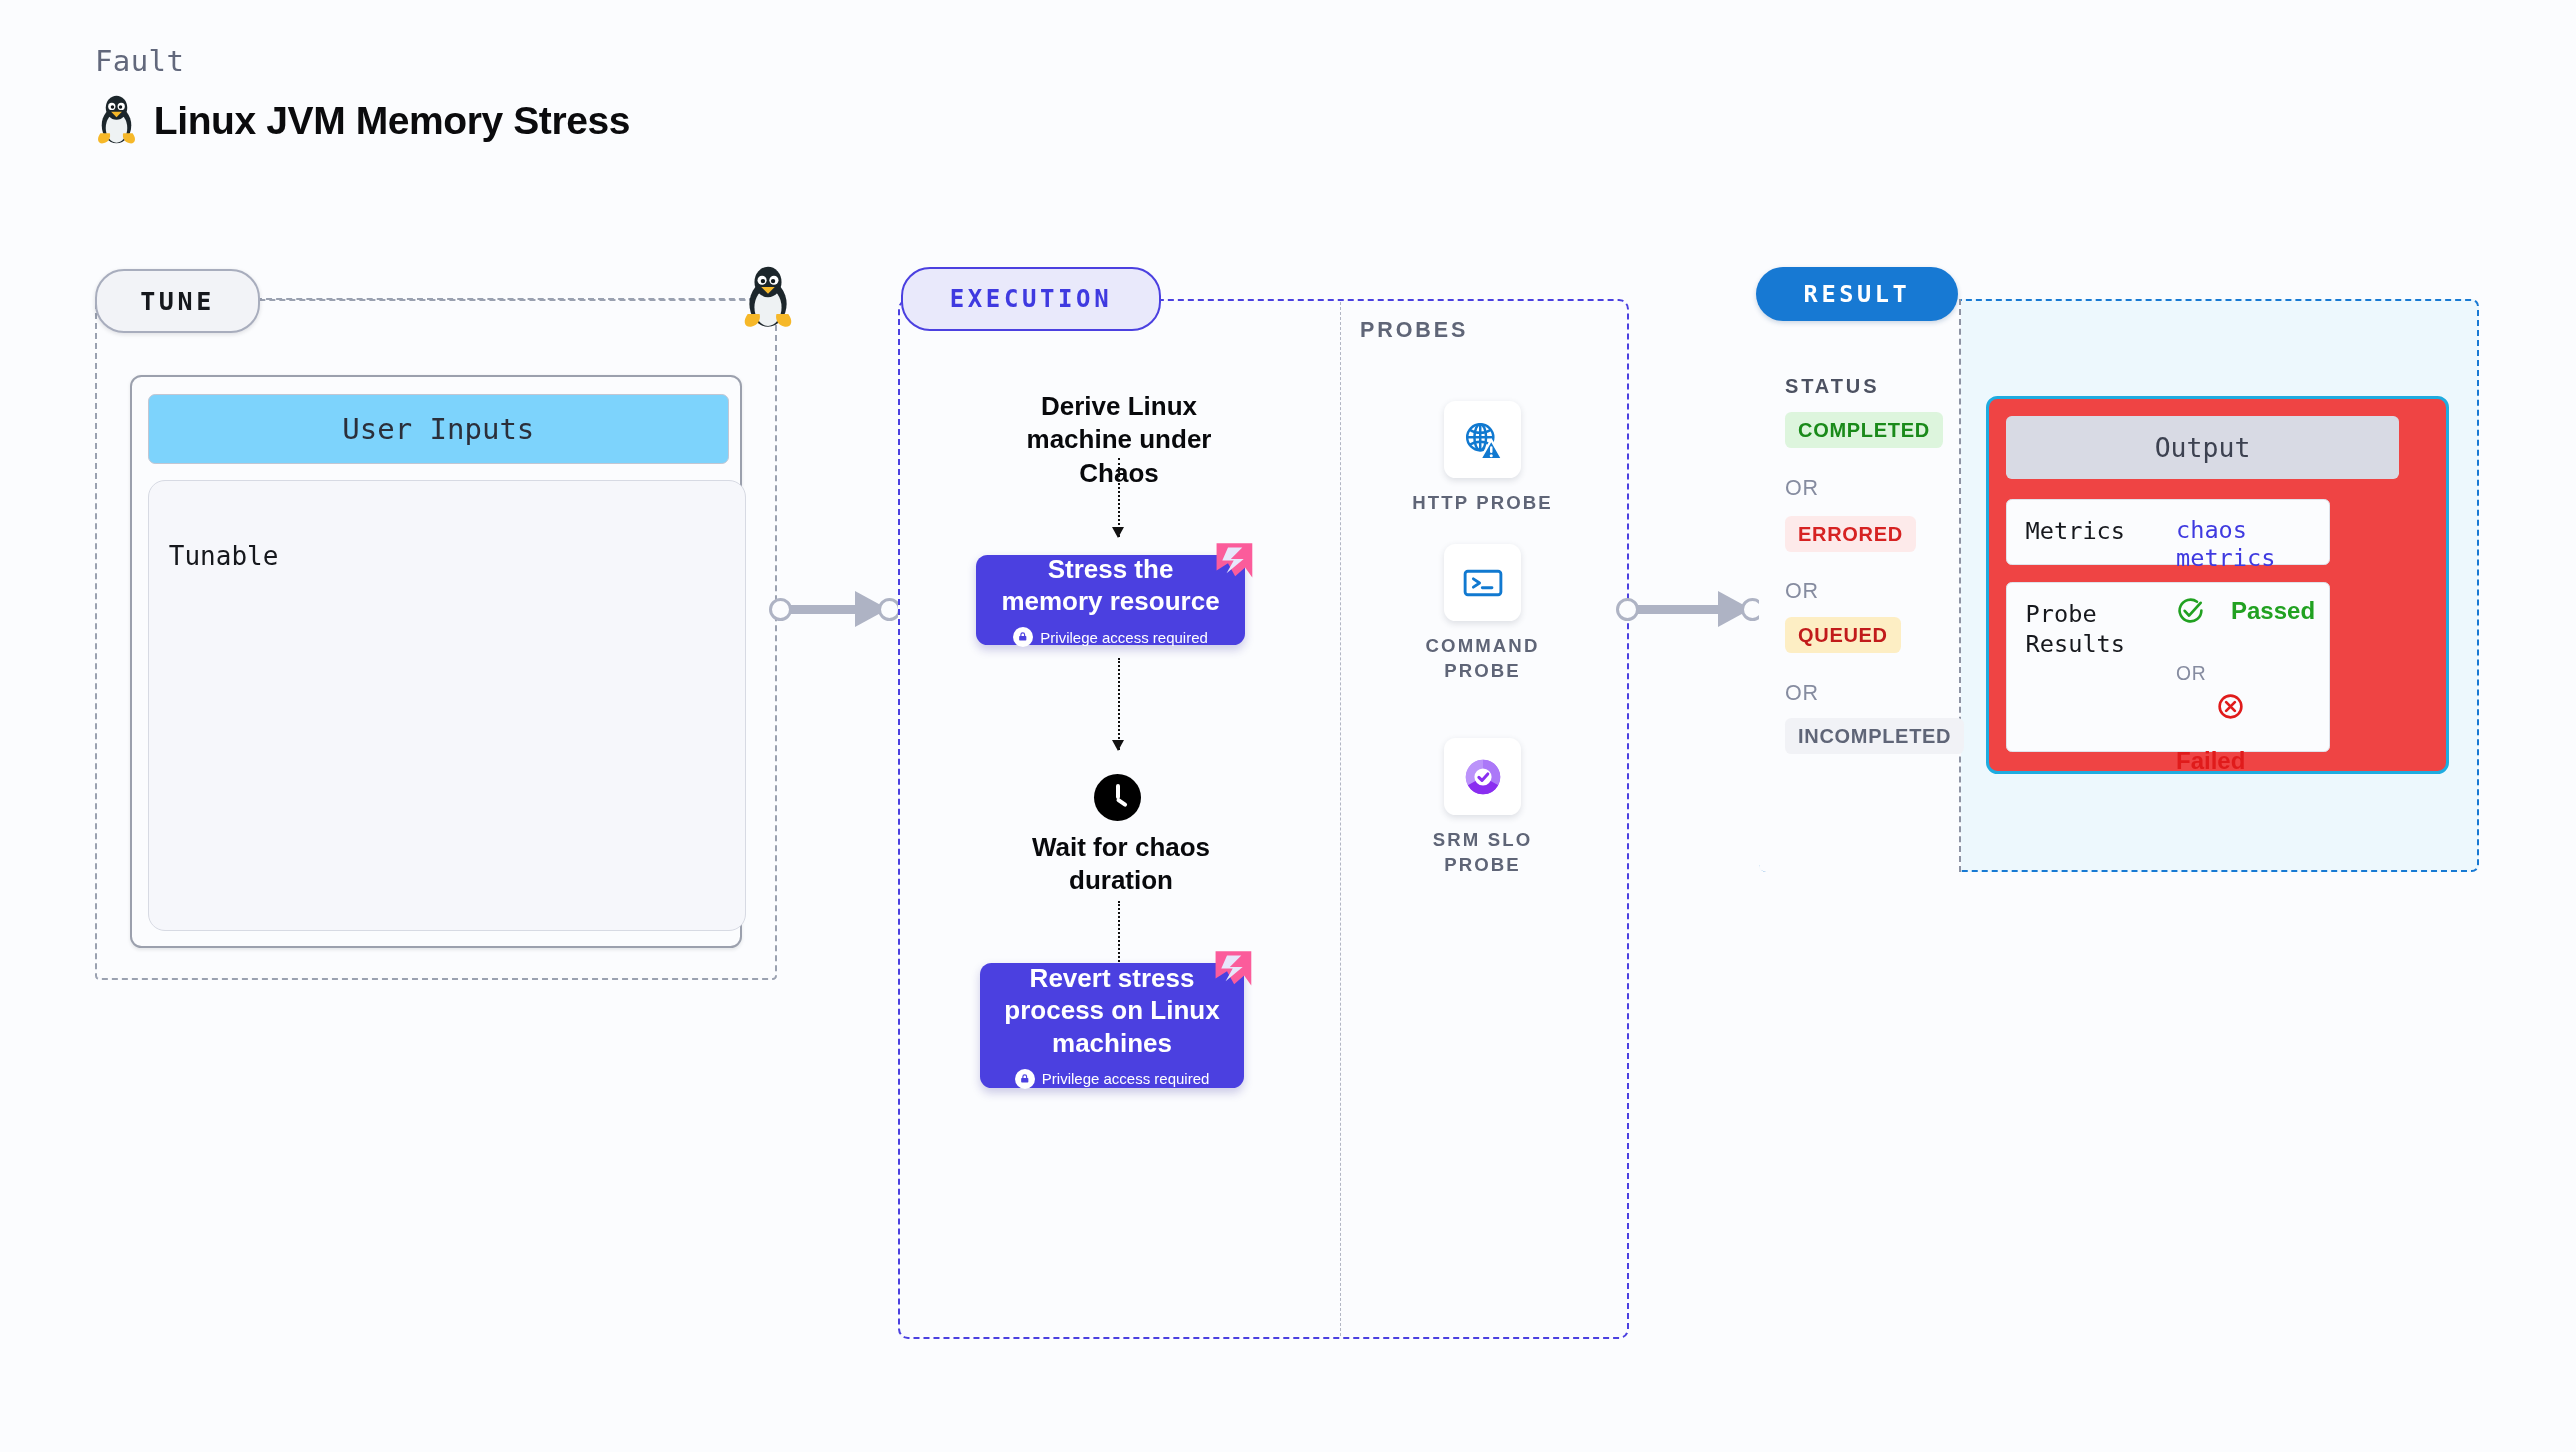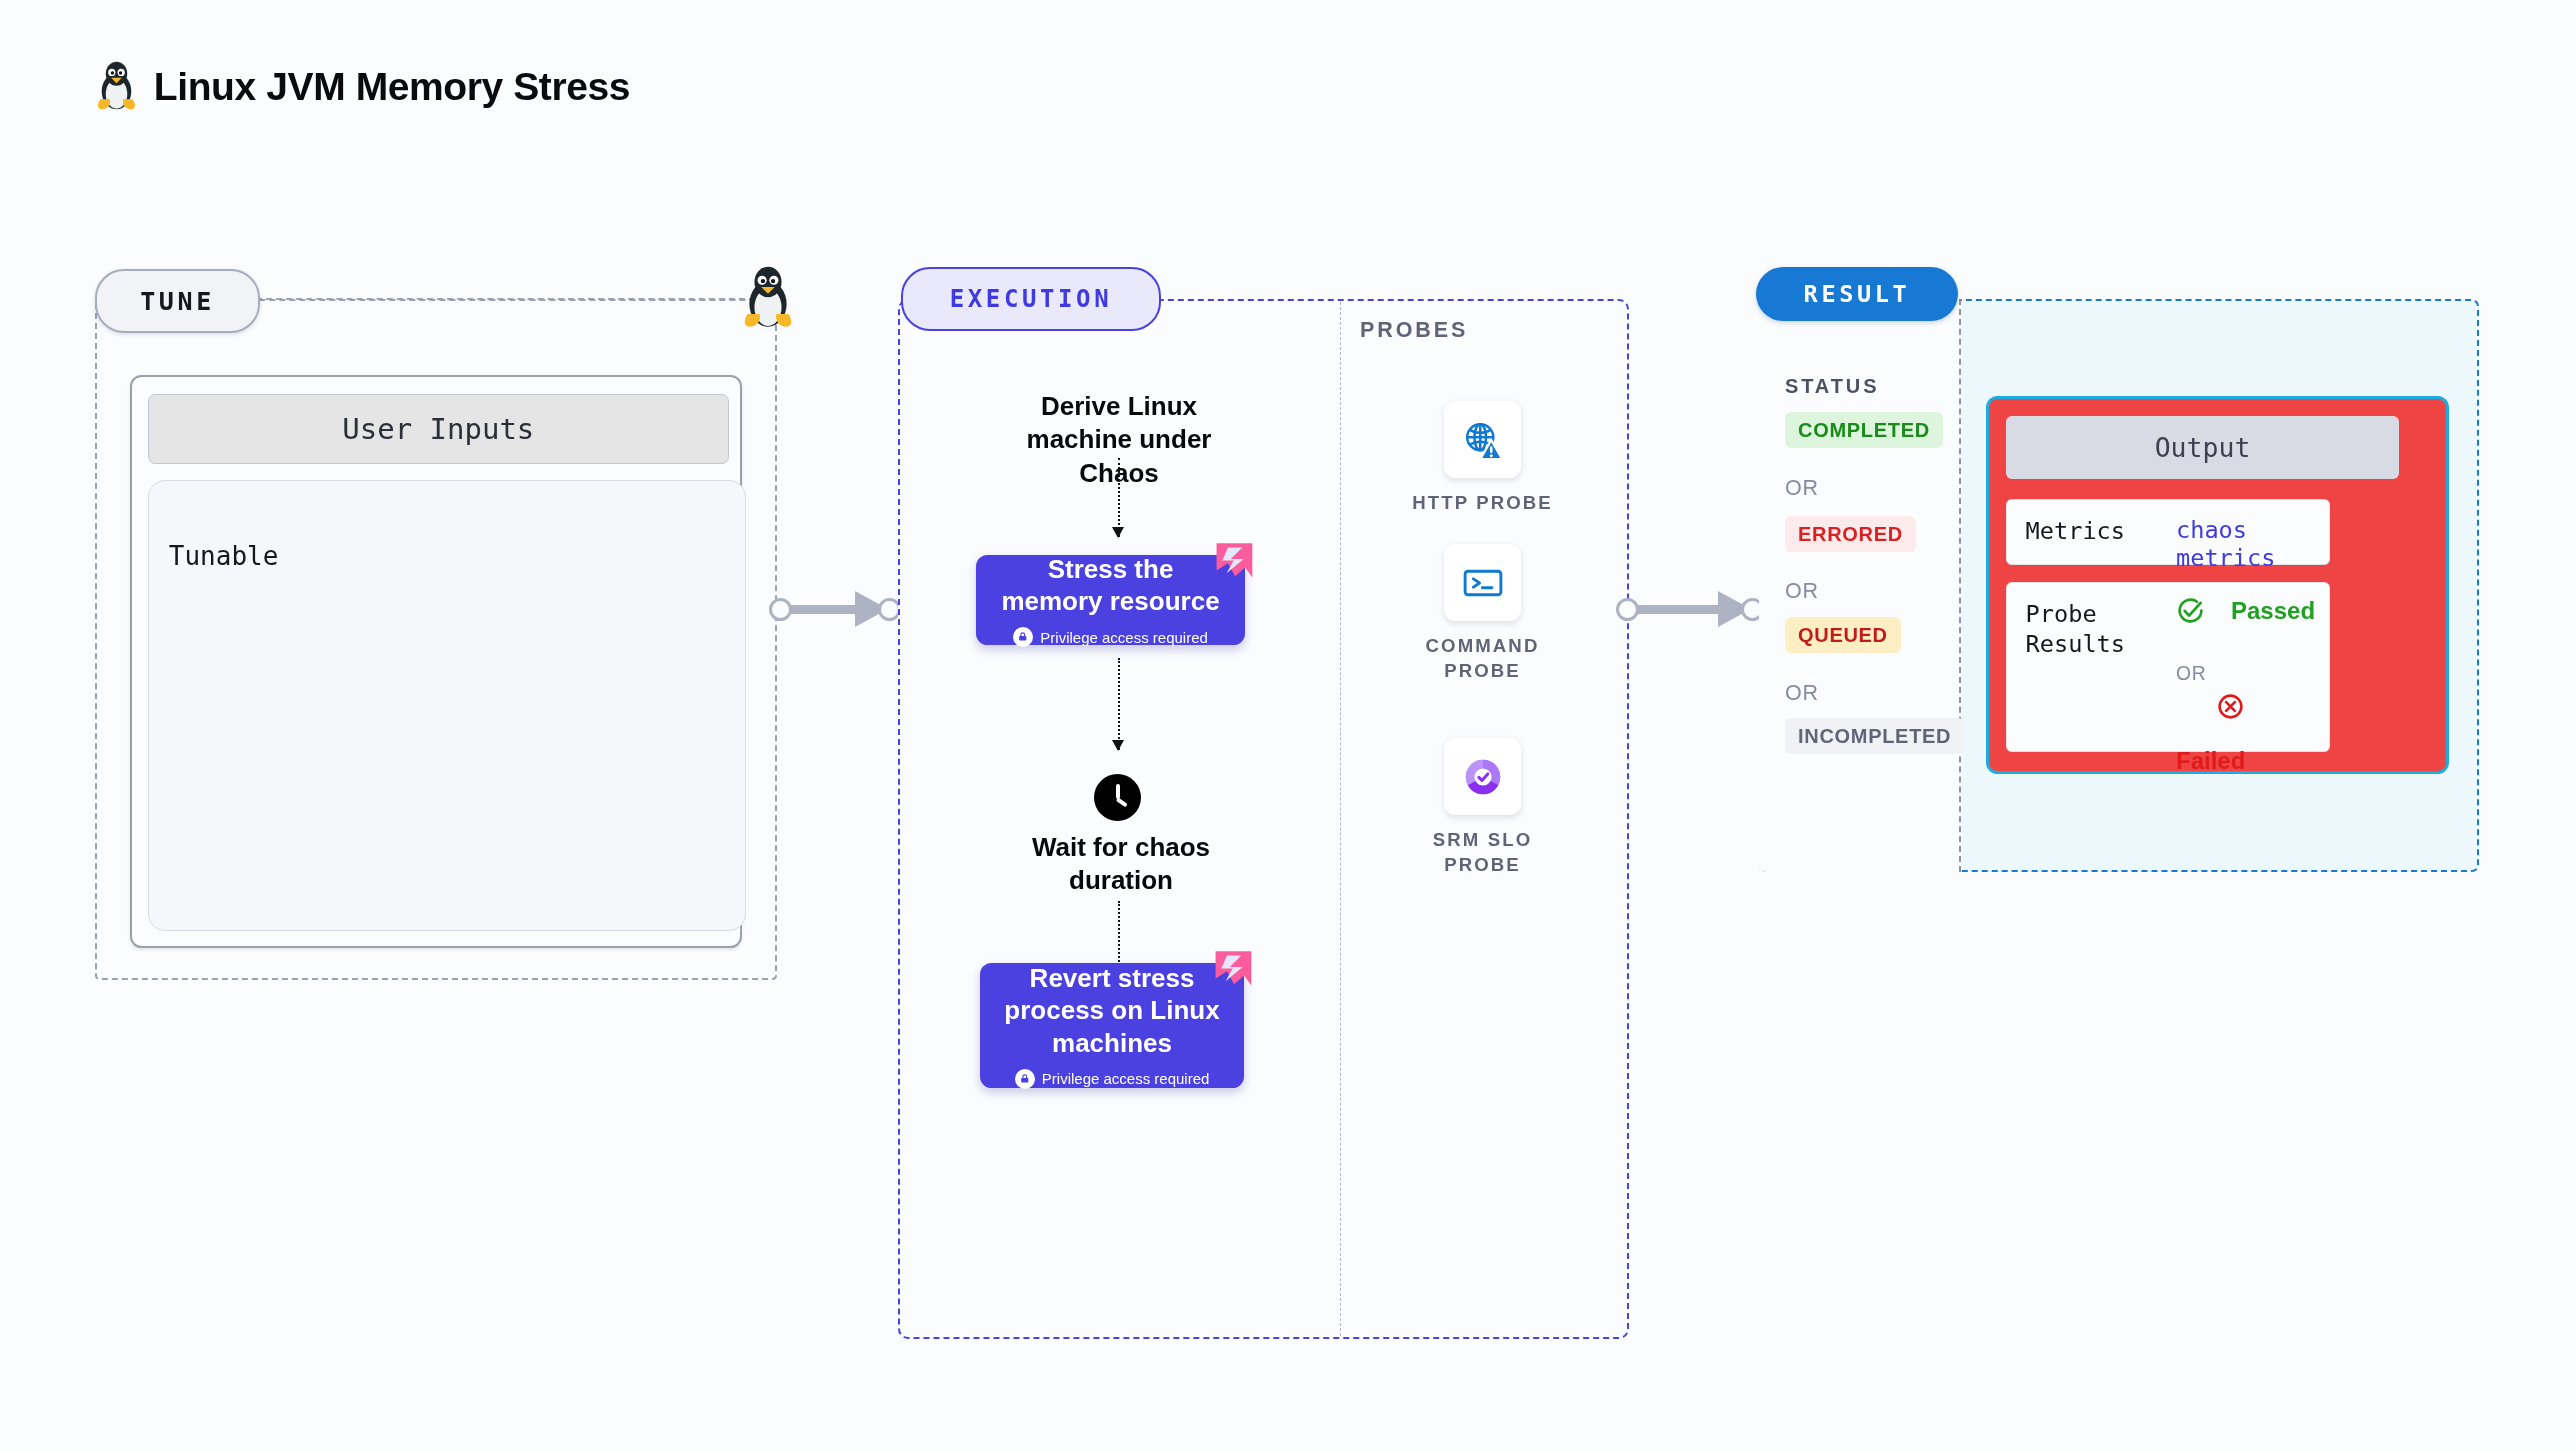--- a/index.html
+++ b/index.html
@@ -32,21 +32,21 @@
     background:#f2f3f7;border:2.1px solid #a8adbd;color:#16181d;font-size:25px;
     box-shadow:0 1.4px 4.3px rgba(20,25,40,.13);}
   #tune-dash{position:absolute;left:256px;top:298px;width:509px;height:0;
     border-top:2.9px dashed #9aa1b0;z-index:2;}
   #tux-node{position:absolute;left:738px;top:265px;width:60px;height:66px;z-index:7;}
 
   .inputs-card{position:absolute;left:130px;top:375px;width:612px;height:573px;
     background:#fbfcfe;border:2.1px solid #9ba0ad;border-radius:11.5px;box-sizing:border-box;
     box-shadow:0 1.4px 3.6px rgba(30,35,50,.10);}
   .inputs-head{position:absolute;left:15.8px;top:16.5px;width:581px;height:70px;
-    background:#e5e5e5;border:0.7px solid #c3c6d2;border-radius:7.2px;
+    background:#7dd3fc;border:0.7px solid #c3c6d2;border-radius:7.2px;
     display:flex;align-items:center;justify-content:center;
     font-family:"DejaVu Sans Mono","Liberation Mono",monospace;font-size:29px;
     color:#2b2f3a;box-sizing:border-box;}
   .inputs-body{position:absolute;left:15.8px;top:103px;width:598px;height:451px;
     background:#f6f7fb;border:0.7px solid #d7dae3;border-radius:17px;box-sizing:border-box;}
   .tunable-label{position:absolute;left:20px;top:60px;
     font-family:"DejaVu Sans Mono","Liberation Mono",monospace;font-size:26px;color:#16181d;}
   .tun-list{position:absolute;left:181px;top:40px;}
   .tun-section{font-family:"DejaVu Sans Mono","Liberation Mono",monospace;
     font-size:20px;color:#6b7081;letter-spacing:2.1px;margin-bottom:23px;}
@@ -123,20 +123,21 @@
   .conn .bar{position:absolute;left:13px;top:10px;height:8.6px;background:#aeb3c4;}
   .conn .dot{position:absolute;top:2.9px;width:23px;height:23px;border-radius:50%;
     background:#fbfcfe;border:3.6px solid #aeb3c4;box-sizing:border-box;}
   .conn .head{position:absolute;top:-4.3px;width:0;height:0;
     border-top:18.6px solid transparent;border-bottom:18.6px solid transparent;border-left:33px solid #aeb3c4;}
 </style>
 </head>
 <body>
 
 <div id="header">
+  <div id="fault-label">Fault</div>
   <div id="title-row">
     <svg class="tux" viewBox="0 0 64 78">
       <ellipse cx="32" cy="46" rx="22" ry="27" fill="#1c262b"></ellipse>
       <ellipse cx="32" cy="50" rx="16" ry="22" fill="#eef2f3"></ellipse>
       <ellipse cx="32" cy="20" rx="16" ry="18" fill="#1c262b"></ellipse>
       <circle cx="25" cy="18" r="5.4" fill="#fff"></circle>
         <circle cx="39" cy="18" r="5.4" fill="#fff"></circle>
       <circle cx="26" cy="19" r="2.6" fill="#11181c"></circle>
         <circle cx="38" cy="19" r="2.6" fill="#11181c"></circle>
       <path d="M24 26 L40 26 L32 34 Z" fill="#f6b829"></path>

